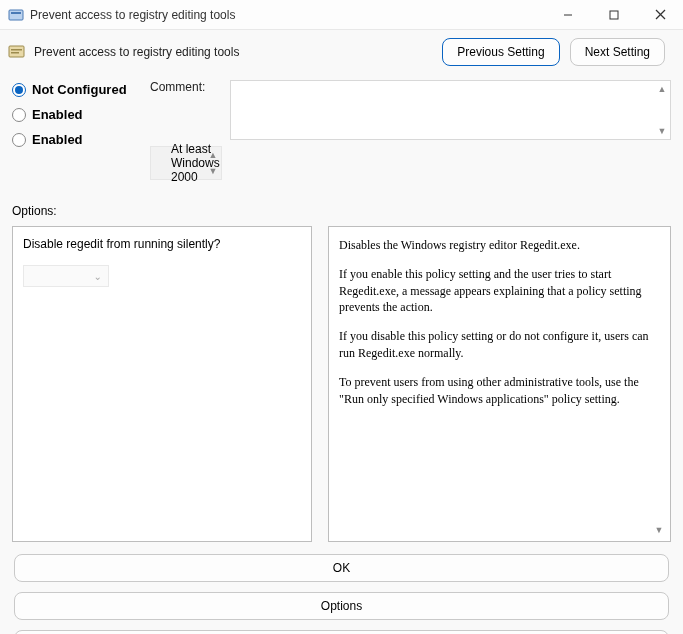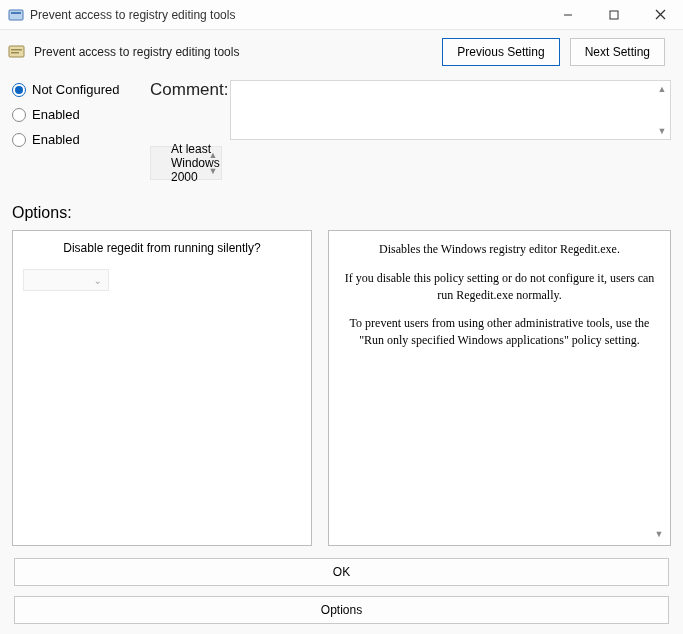--- a/index.html
+++ b/index.html
@@ -38,47 +38,47 @@
   .header-row .hdr-icon {
     width:18px;height:18px;display:flex;align-items:center;justify-content:center;
   }
   .header-row .hdr-title { flex: 1; font-size: 12px; color:#222; }
   .nav-btns { display:flex; gap:10px; margin-left:auto; padding-right:6px;}
   .btn {
     border: 1px solid #c9c9c9;
     background: #fdfdfd;
     padding: 6px 14px;
     font-size: 12px;
-    border-radius: 0;
+    border-radius: 8px;
     cursor: pointer;
     min-width: 86px;
     text-align:center;
   }
   .btn.focus { border: 1.5px solid #0a64c2; }
   .content {
     padding: 10px 12px 0 12px;
   }
   .top-grid {
     display:grid;
     grid-template-columns: 130px 72px 1fr;
     column-gap:8px;
     row-gap:6px;
     align-items:start;
   }
   .radios { display:flex; flex-direction:column; gap:10px; padding-top:2px;}
-  .radio-row { display:flex; align-items:center; gap:6px; font-size:13px;}
+  .radio-row { display:flex; align-items:center; gap:6px; font-size:13px;font-weight:bold;}
   .radio {
     width:14px;height:14px;border:1px solid #888;border-radius:50%;
     display:flex;align-items:center;justify-content:center;background:#fff;
   }
   .radio.checked { border-color:#0a64c2; }
   .radio.checked::after{
     content:"";width:8px;height:8px;border-radius:50%;background:#0a64c2;
   }
-  .lbl { font-size:17px; color:#222; }
+  .lbl { font-size:12px; color:#222; }
   .textarea {
     width:100%; height:60px;
     border:1px solid #d8d8d8;
     background:#fff;
     position:relative;
   }
   .scroll-arrow {
     position:absolute; right:1px; width:14px;height:14px;
     display:flex;align-items:center;justify-content:center;
     color:#888;font-size:9px;
@@ -93,28 +93,27 @@
     font-size:12px;
     position:relative;
     justify-content:center;
   }
   .section-labels {
     display:grid;
     grid-template-columns: 300px 1fr;
     column-gap:28px;
     margin-top:24px;
     padding: 0 0 4px 0;
-    font-size:16px;
+    font-size:12px;
   }
   .panels {
     display:grid;
     grid-template-columns: 300px 1fr;
     column-gap:16px;
     margin-top:4px;
-    text-align:center;
   }
   .panel {
     border:1px solid #bdbdbd;
     background:#fff;
     height:316px;
     padding:10px;
     font-size:12px;
     overflow:hidden;
     position:relative;
   }
@@ -219,20 +218,21 @@
 
   <div class="panels">
     <div class="panel">
       <div>Disable regedit from running silently?</div>
       <div class="dropdown">
         <span>⌄</span>
       </div>
     </div>
     <div class="panel help">
       <p>Disables the Windows registry editor Regedit.exe.</p>
+      <p>If you enable this policy setting and the user tries to start Regedit.exe, a message appears explaining that a policy setting prevents the action.</p>
       <p>If you disable this policy setting or do not configure it, users can run Regedit.exe normally.</p>
       <p>To prevent users from using other administrative tools, use the "Run only specified Windows applications" policy setting.</p>
       <span class="scroll-arrow bot" style="bottom:4px;right:4px;">▼</span>
     </div>
   </div>
 </div>
 
 <div class="footer">
   <div class="btn">OK</div>
   <div class="btn">Options</div>

